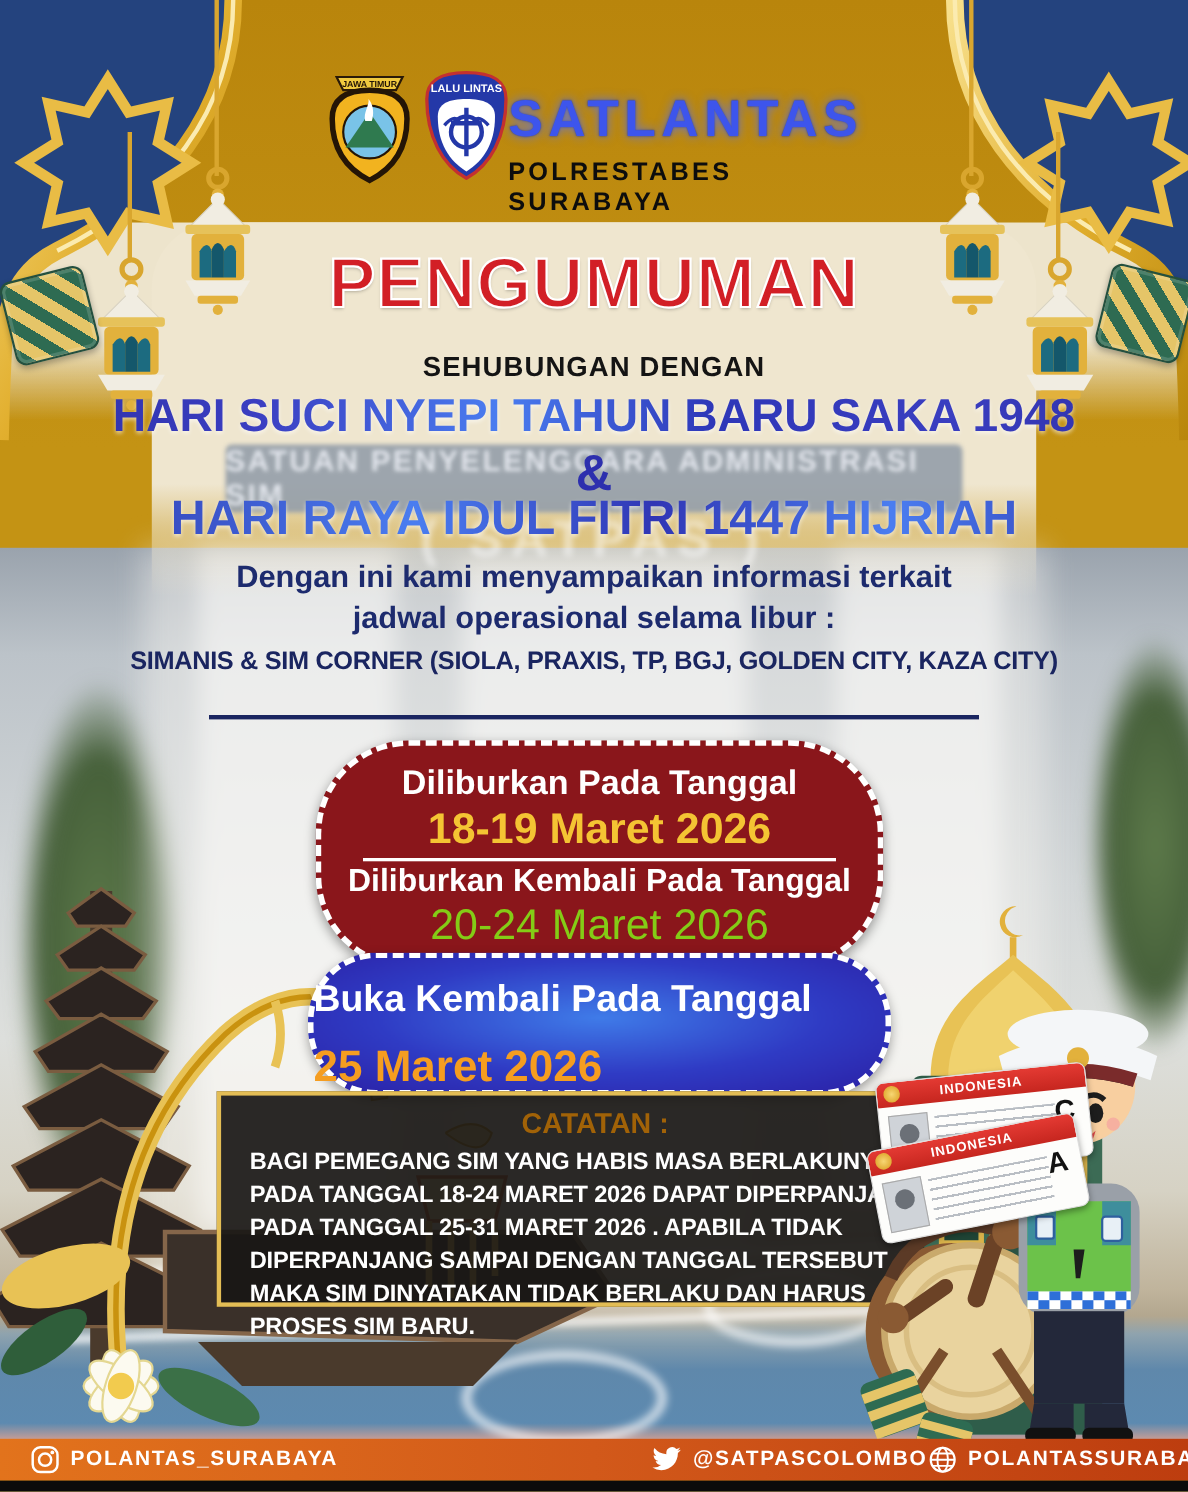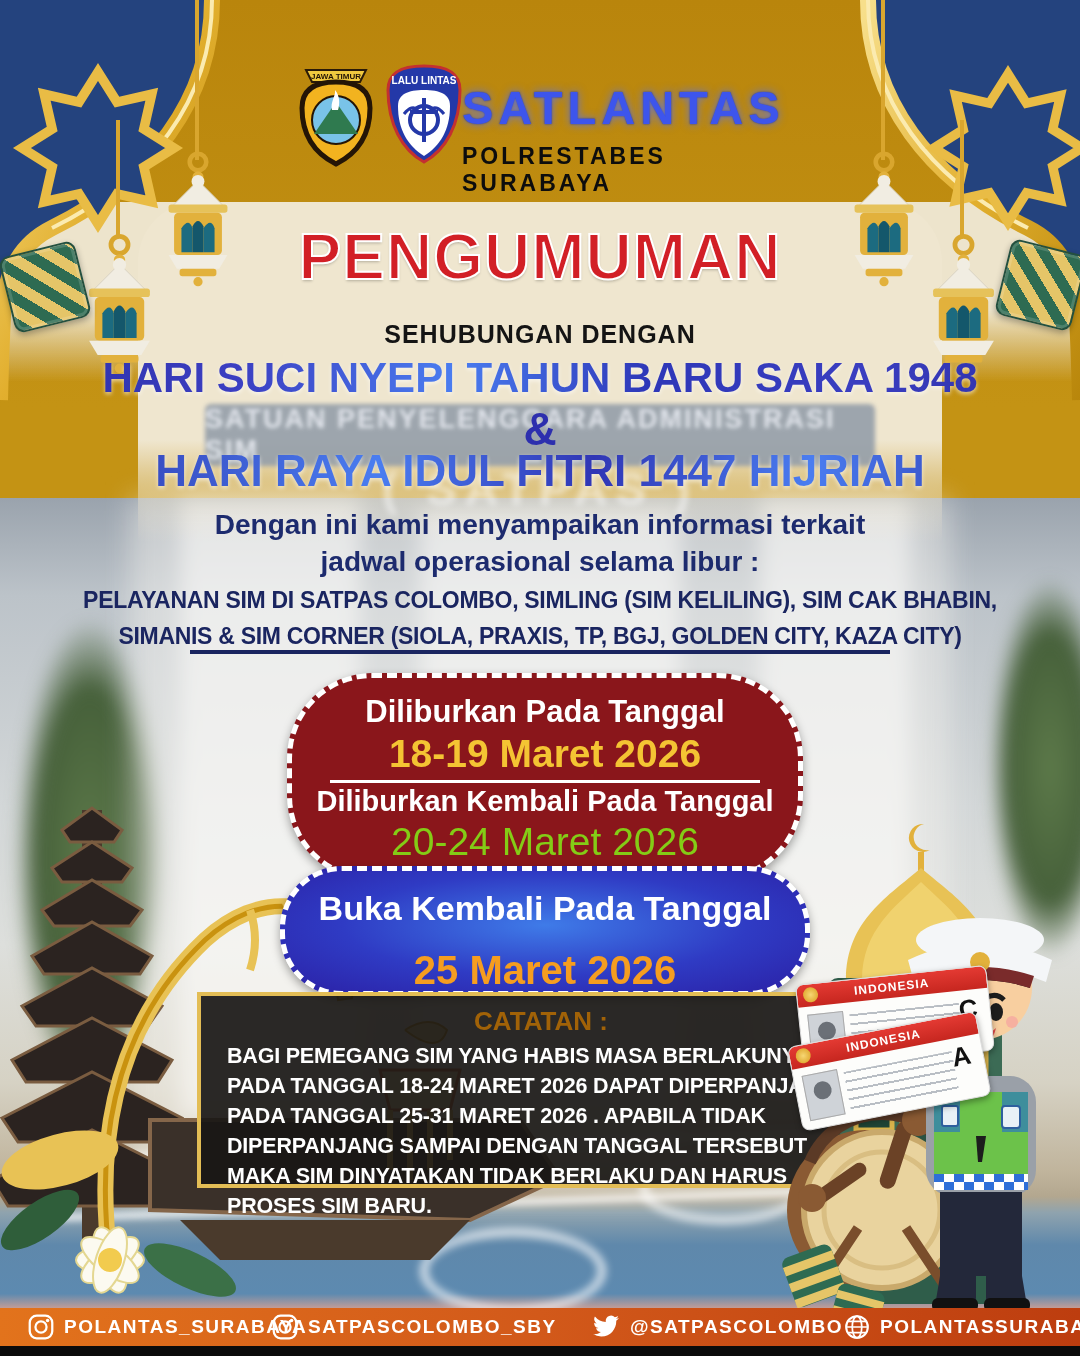--- a/index.html
+++ b/index.html
@@ -215,33 +215,32 @@
   <div class="abs ctr t-pengumuman z4">PENGUMUMAN</div>
   <div class="abs ctr t-seh z4">SEHUBUNGAN DENGAN</div>
   <div class="abs ctr t-event1 z4">HARI SUCI NYEPI TAHUN BARU SAKA 1948</div>
   <div class="abs ctr t-amp z4">&amp;</div>
   <div class="abs ctr t-event2 z4">HARI RAYA IDUL FITRI 1447 HIJRIAH</div>
   <div class="abs ctr t-info z4">
     <div>Dengan ini kami menyampaikan informasi terkait</div>
     <div>jadwal operasional selama libur :</div>
   </div>
   <div class="abs ctr t-services z4">
-    <div>PELAYANAN SIM DI SATPAS COLOMBO, SIMLING (SIM KELILING),  SIM CAK BHABIN,</div>
     <div>SIMANIS &amp; SIM CORNER (SIOLA, PRAXIS, TP, BGJ, GOLDEN CITY, KAZA CITY)</div>
   </div>
   <div class="abs t-divider z4"></div>
 
   <div class="abs box-red z4" style="text-align:center;margin-top:17px;">
     <div class="l1">Diliburkan Pada Tanggal</div>
     <div class="d1">18-19 Maret 2026</div>
     <div class="hr"></div>
     <div class="l2">Diliburkan Kembali Pada Tanggal</div>
     <div class="d2">20-24 Maret 2026</div>
   </div>
-  <div class="abs box-blue z4" style="text-align:center;">
+  <div class="abs box-blue z4" style="">
     <div class="l1">Buka Kembali Pada Tanggal</div>
     <div class="d1">25 Maret 2026</div>
   </div>
 
   <svg class="abs deco-svg z3" width="560" height="530" style="left:0;top:790px;">
     <g>
       <rect x="82" y="20" width="20" height="470" fill="#4a3a2c"></rect>
       <g fill="#2b2320" stroke="#7a5c40" stroke-width="3">
         <path d="M62,40 L92,18 L122,40 L114,52 L70,52 Z"></path>
         <path d="M52,78 L92,52 L132,78 L122,92 L62,92 Z"></path>
@@ -390,28 +389,20 @@
 
   <div class="abs footer">
     <div class="item" style="left:28px;">
       <svg width="26" height="26" viewBox="0 0 30 30">
         <rect x="2" y="2" width="26" height="26" rx="8" fill="none" stroke="#fff" stroke-width="2.6"></rect>
         <circle cx="15" cy="15" r="6.4" fill="none" stroke="#fff" stroke-width="2.6"></circle>
         <circle cx="22.6" cy="7.4" r="2" fill="#fff"></circle>
       </svg>
       <span class="label">POLANTAS_SURABAYA</span>
     </div>
-    <div class="item" style="left:272px;">
-      <svg width="26" height="26" viewBox="0 0 30 30">
-        <rect x="2" y="2" width="26" height="26" rx="8" fill="none" stroke="#fff" stroke-width="2.6"></rect>
-        <circle cx="15" cy="15" r="6.4" fill="none" stroke="#fff" stroke-width="2.6"></circle>
-        <circle cx="22.6" cy="7.4" r="2" fill="#fff"></circle>
-      </svg>
-      <span class="label">SATPASCOLOMBO_SBY</span>
-    </div>
     <div class="item" style="left:592px;">
       <svg width="28" height="24" viewBox="0 0 30 26">
         <path d="M29,3.2c-1,.5-2.1,.8-3.3,1A5.6,5.6,0,0,0,28.2,1a11,11,0,0,1-3.6,1.4A5.7,5.7,0,0,0,14.7,6.3a6,6,0,0,0,.1,1.3A16.2,16.2,0,0,1,3,1.6,5.7,5.7,0,0,0,4.8,9.2,5.4,5.4,0,0,1,2.2,8.5v.1a5.7,5.7,0,0,0,4.6,5.6,5.7,5.7,0,0,1-2.6.1,5.7,5.7,0,0,0,5.3,4A11.5,11.5,0,0,1,1,20.7,16.1,16.1,0,0,0,9.8,23.3c10.5,0,16.3-8.7,16.3-16.3v-.7A11.4,11.4,0,0,0,29,3.2Z" fill="#fff"></path>
       </svg>
       <span class="label">@SATPASCOLOMBO</span>
     </div>
     <div class="item" style="left:844px;">
       <svg width="26" height="26" viewBox="0 0 30 30">
         <circle cx="15" cy="15" r="12.5" fill="none" stroke="#fff" stroke-width="2.4"></circle>
         <ellipse cx="15" cy="15" rx="5.5" ry="12.5" fill="none" stroke="#fff" stroke-width="2"></ellipse>

